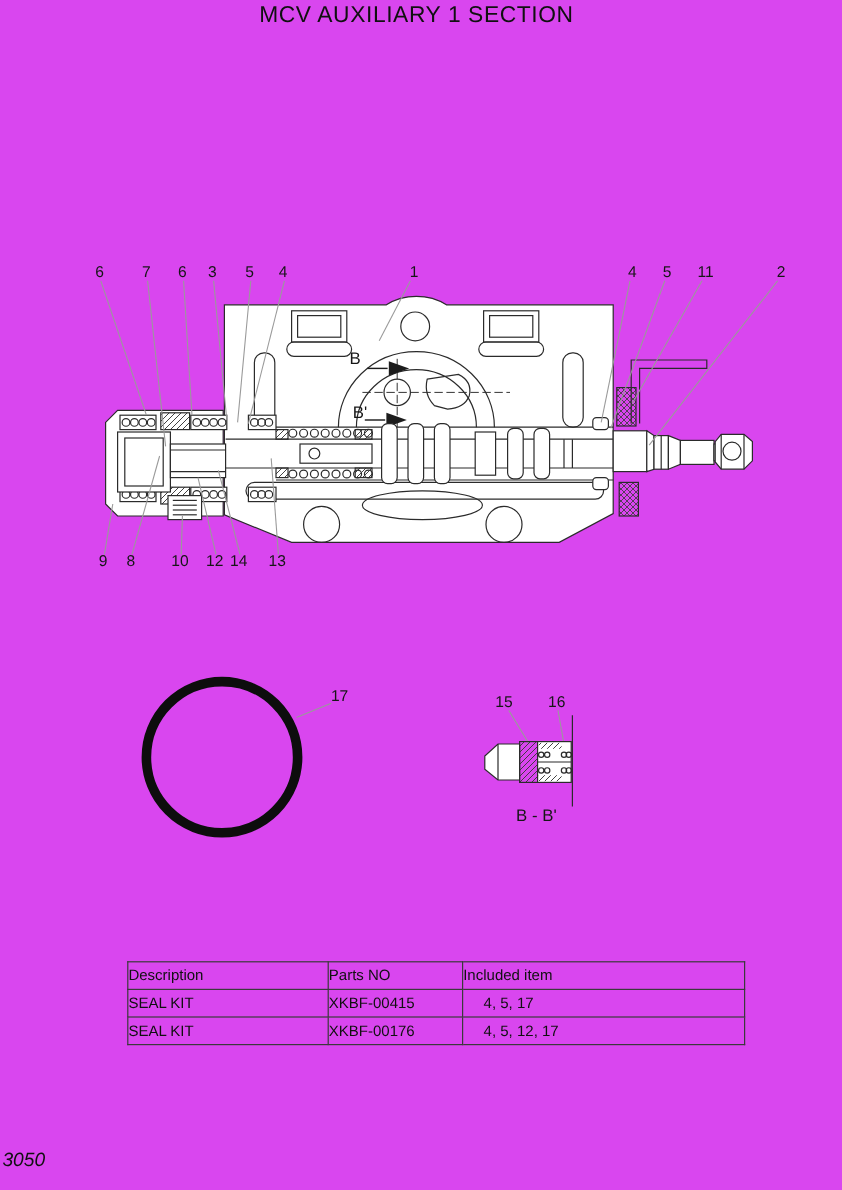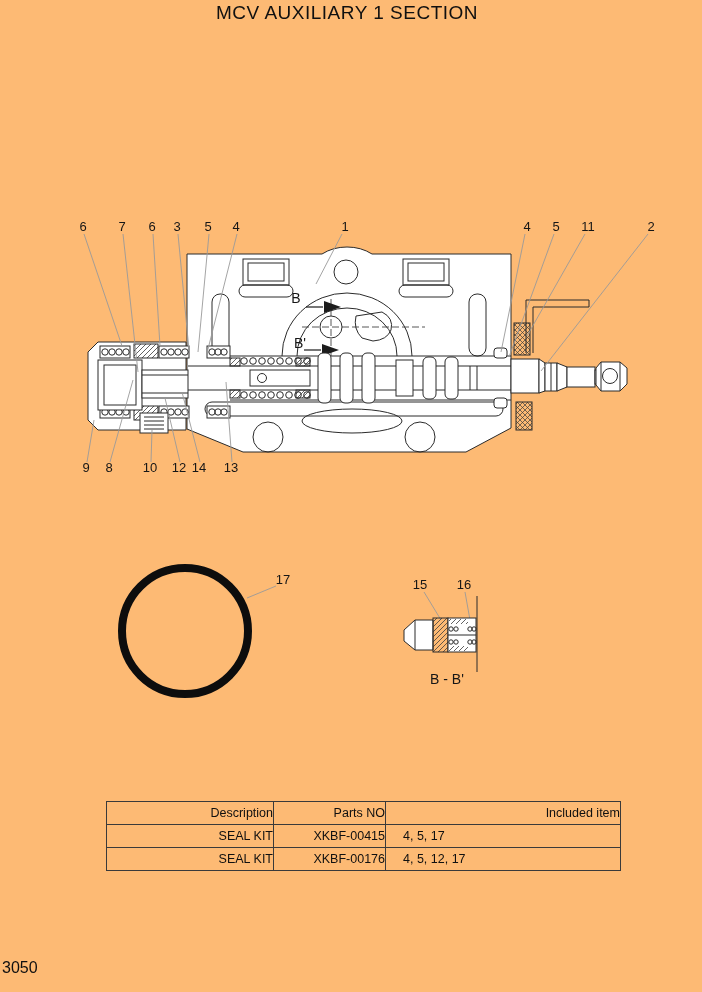--- a/index.html
+++ b/index.html
@@ -1,22 +1,22 @@
 <!DOCTYPE html>
 <html><head>
 <meta charset="utf-8">
 <style>
   html,body{margin:0;padding:0;background:#fff;}
   body{width:702px;height:992px;font-family:"Liberation Sans",sans-serif;color:#111;position:relative;}
-  .sheet{position:relative;width:702px;height:992px;overflow:hidden;background:#fdba74;}
+  .sheet{position:relative;width:702px;height:992px;overflow:hidden;background:#d946ef;}
   .title{position:absolute;top:2px;left:0;width:694px;text-align:center;font-size:19px;letter-spacing:.5px;color:#101010;}
-  .pageno{position:absolute;left:2px;top:959px;font-size:16px;color:#101010;}
+  .pageno{position:absolute;left:2px;top:959px;font-size:16px;color:#101010;font-style:italic;}
   svg.drawing{position:absolute;left:0;top:0;}
   .parts-table{position:absolute;left:106px;top:801px;width:514px;border-collapse:collapse;table-layout:fixed;font-size:12.5px;color:#101010;}
-  .parts-table td{border:1px solid #3a3a3a;height:22px;text-align:right;padding:0;overflow:hidden;white-space:nowrap;}
+  .parts-table td{border:1px solid #3a3a3a;height:22px;text-align:left;padding:0;overflow:hidden;white-space:nowrap;}
   .parts-table td.cell-left{text-align:left;padding-left:17px;}
   text{font-family:"Liberation Sans",sans-serif;fill:#161616;}
   .callout{font-size:13px;}
   .seclabel{font-size:14px;}
 </style>
 </head>
 <body>
 
 <div class="sheet">
 

